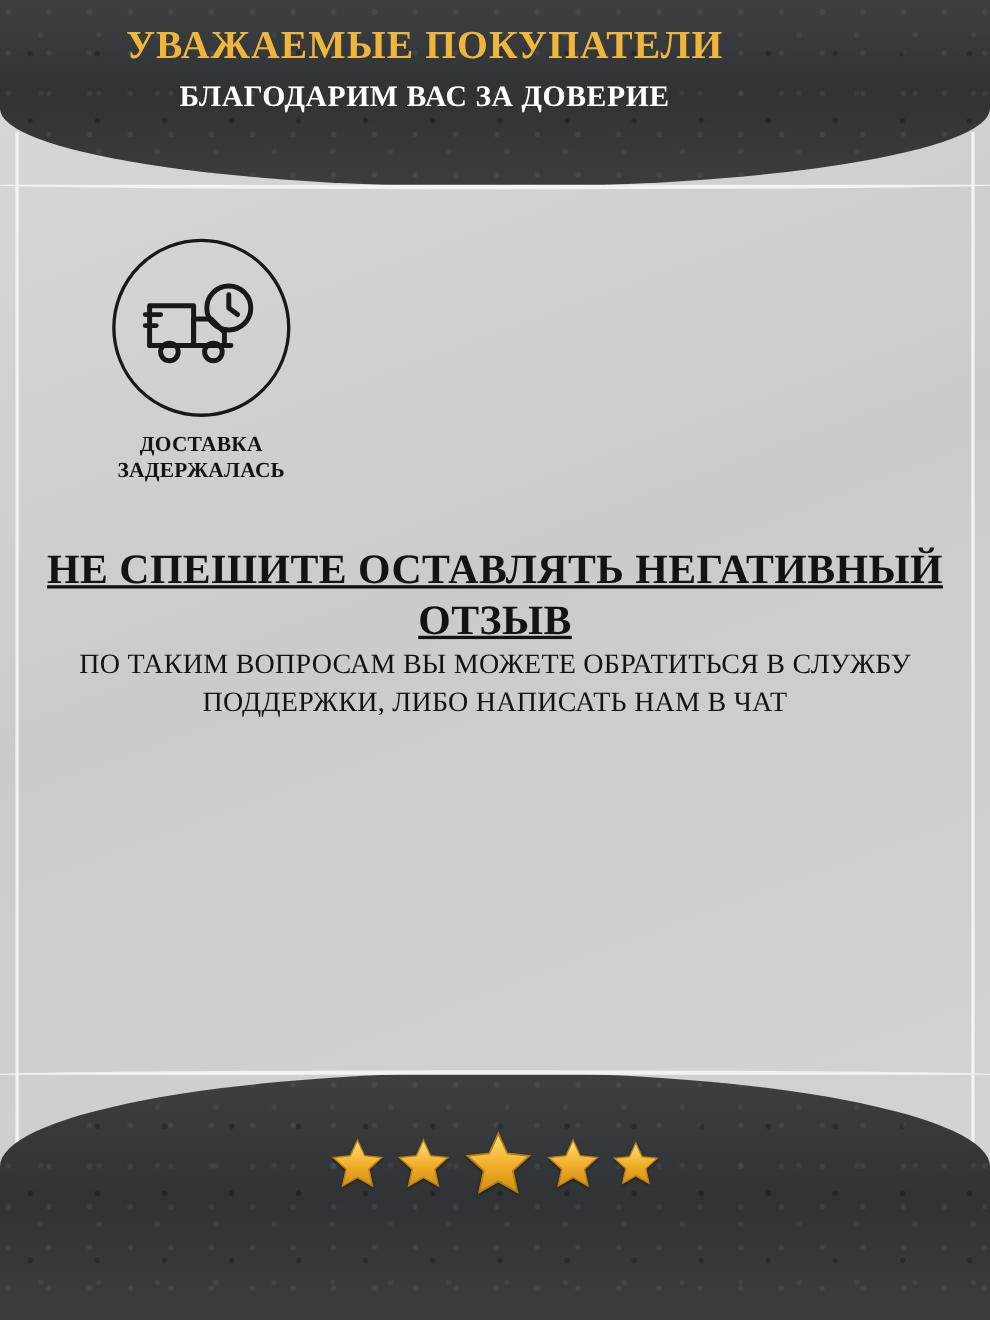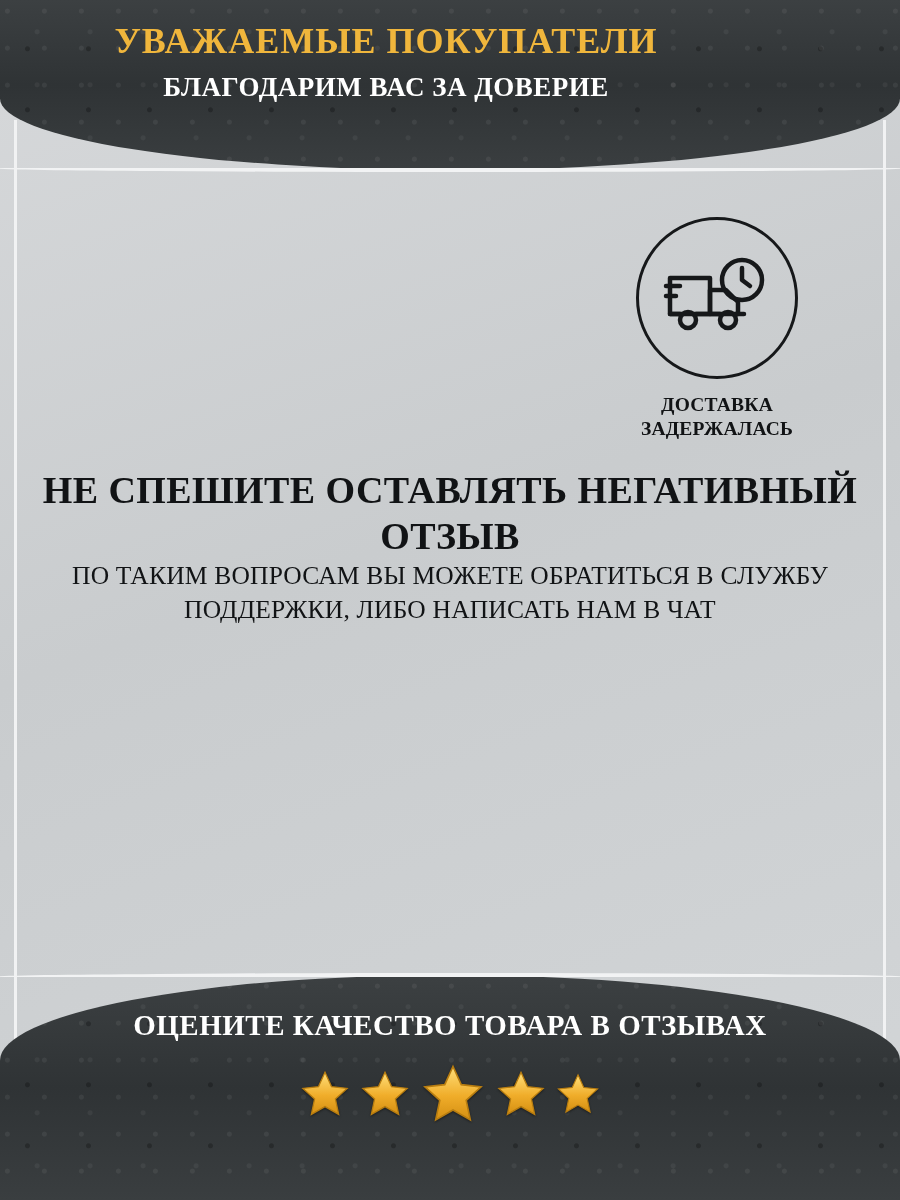--- a/index.html
+++ b/index.html
@@ -114,21 +114,21 @@
     font-weight: bold;
     line-height: 1.32;
     text-transform: uppercase;
     letter-spacing: 0.3px;
     padding: 0 18px;
   }
 
   .icons-row {
     margin-top: 32px;
     display: flex;
-    justify-content: flex-end;
+    justify-content: flex-start;
     align-items: flex-start;
     padding: 0 18px;
   }
   .icon-block {
     width: 250px;
     display: flex;
     flex-direction: column;
     align-items: center;
   }
   .icon-circle {
@@ -144,26 +144,27 @@
   .icon-caption {
     margin-top: 14px;
     font-size: 19.5px;
     font-weight: bold;
     line-height: 1.22;
     text-transform: uppercase;
     letter-spacing: 0.2px;
   }
 
   .headline {
-    margin-top: 26px;
+    margin-top: 54px;
     font-size: 38px;
     font-weight: bold;
     line-height: 1.22;
     text-transform: uppercase;
     letter-spacing: 0.4px;
+    text-decoration: underline;
   }
   .support {
     font-size: 25.5px;
     font-weight: normal;
     line-height: 1.32;
     text-transform: uppercase;
     letter-spacing: 0.2px;
     padding: 0 6px;
   }
 
@@ -241,21 +242,20 @@
     </div>
 
     <div class="headline">НЕ СПЕШИТЕ ОСТАВЛЯТЬ НЕГАТИВНЫЙ ОТЗЫВ</div>
     <div class="support">ПО ТАКИМ ВОПРОСАМ ВЫ МОЖЕТЕ ОБРАТИТЬСЯ В СЛУЖБУ ПОДДЕРЖКИ, ЛИБО НАПИСАТЬ НАМ В ЧАТ</div>
 
   </div>
 
   <div class="band band-bottom"></div>
 
   <div class="footer">
-    <div class="footer-text">ОЦЕНИТЕ КАЧЕСТВО ТОВАРА В ОТЗЫВАХ</div>
     <div class="stars">
       <svg class="star" width="54" height="52" viewBox="0 0 24 24">
         <defs>
           <linearGradient id="g1" x1="0" y1="0" x2="0" y2="1">
             <stop offset="0%" stop-color="#ffdf7a"></stop>
               <stop offset="55%" stop-color="#f0ad2a"></stop>
               <stop offset="100%" stop-color="#d48f12"></stop>
           </linearGradient>
         </defs>
         <path d="M12 2l3 6.6 7.2.8-5.4 4.9 1.5 7.1L12 17.8 5.7 21.4l1.5-7.1L1.8 9.4 9 8.6z" fill="url(#g1)" stroke="#b87d10" stroke-width="0.6"></path>

